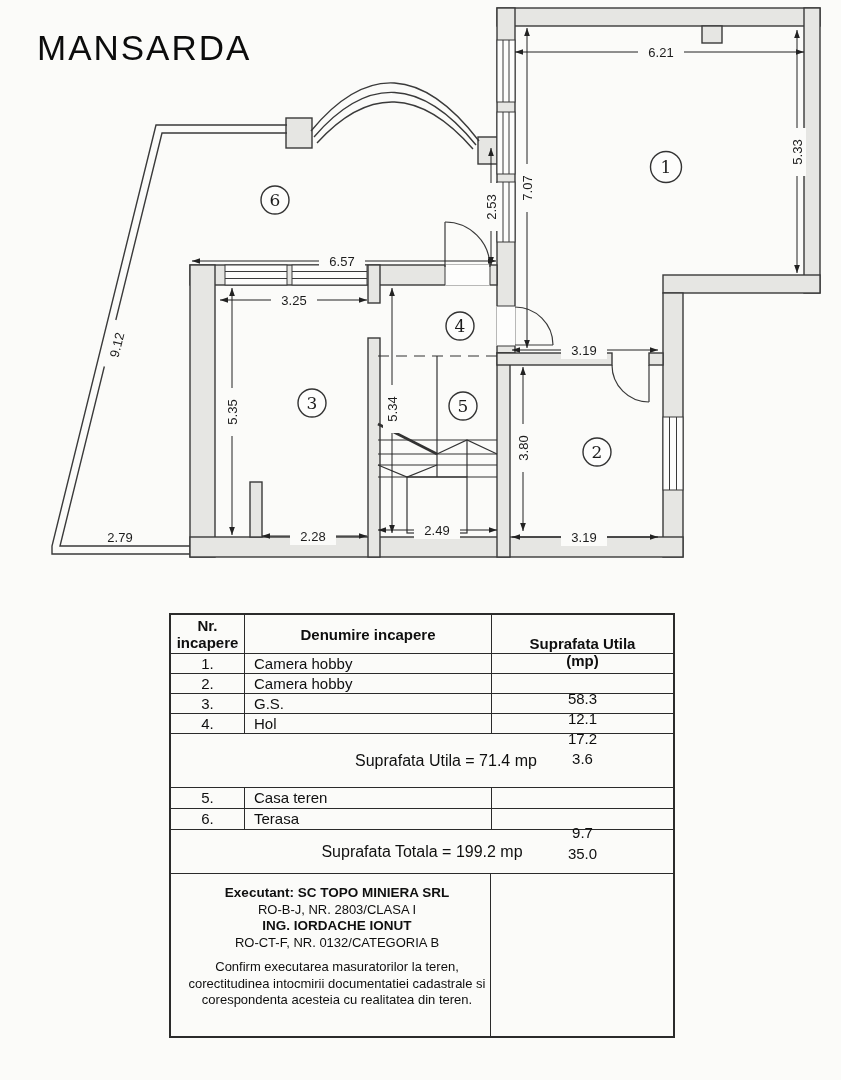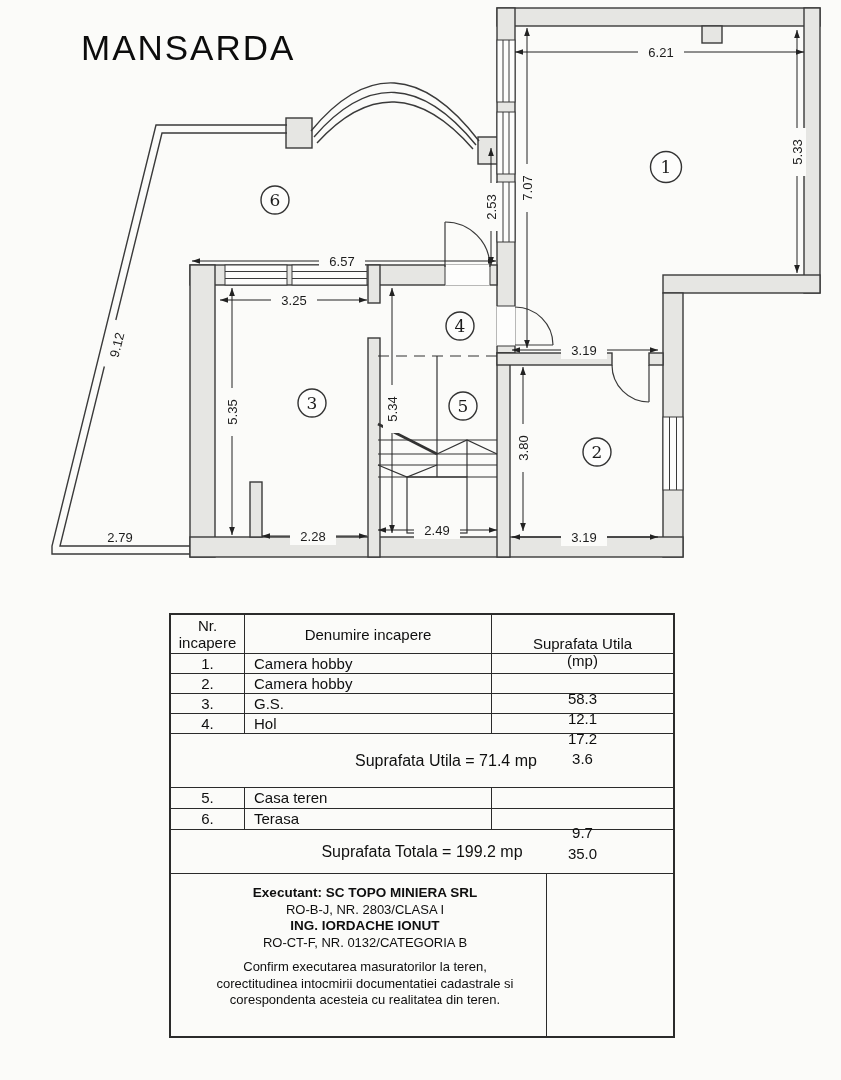--- a/index.html
+++ b/index.html
@@ -1,39 +1,39 @@
 <!DOCTYPE html>
 <html><head>
 <meta charset="utf-8">
 <style>
   html,body{margin:0;padding:0;background:#e9e9e9;}
   .canvas{position:relative;width:841px;height:1080px;background:#fbfbf9;overflow:hidden;
           font-family:"Liberation Sans",sans-serif;color:#111;}
   .plan-title{position:absolute;left:37px;top:28px;font-size:35px;font-weight:400;
-              letter-spacing:2px;color:#0c0c0c;margin-left:44px;}
+              letter-spacing:2px;color:#0c0c0c;}
   svg text{font-family:"Liberation Sans",sans-serif;}
   .dimtxt{font-size:13px;fill:#1c1c1c;}
   .roomnum{font-family:"DejaVu Serif",serif;font-size:17px;fill:#1c1c1c;}
 
   
   .tbl{position:absolute;left:169px;top:613px;width:502px;border:2px solid #2b2b2b;
        font-size:15px;color:#0f0f0f;}
   .tr{display:flex;border-top:1.5px solid #2b2b2b;}
   .tr.first{border-top:none;}
   .c1{width:73px;text-align:center;border-right:1.5px solid #2b2b2b;}
   .c2{width:247px;padding-left:9px;border-right:1.5px solid #2b2b2b;box-sizing:border-box;}
   .c3{flex:1;text-align:center;margin-top:35px;}
-  .hdr{height:38px;font-weight:normal;}
+  .hdr{height:38px;font-weight:bold;}
   .hdr .c1,.hdr .c2,.hdr .c3{display:flex;flex-direction:column;justify-content:center;line-height:17px;}
   .row{height:19px;line-height:19px;}
   .row5{height:20px;line-height:20px;}
   .band1{height:53px;display:flex;align-items:center;justify-content:center;font-size:16px;padding-left:48px;}
   .band2{height:43px;display:flex;align-items:center;justify-content:center;font-size:16px;}
   .exec{display:flex;height:162px;}
-  .exec-left{width:376px;border-right:1.5px solid #2b2b2b;box-sizing:border-box;
+  .exec-left{width:320px;border-right:1.5px solid #2b2b2b;box-sizing:border-box;
              text-align:center;padding-top:11px;font-size:13px;line-height:16.5px;padding-left:13px;}
   .exec-right{flex:1;}
   .bold{font-weight:bold;font-size:13.5px;}
   .conf{width:300px;margin:8px auto;}
 </style>
 </head>
 <body>
 
 <div class="canvas">
 

